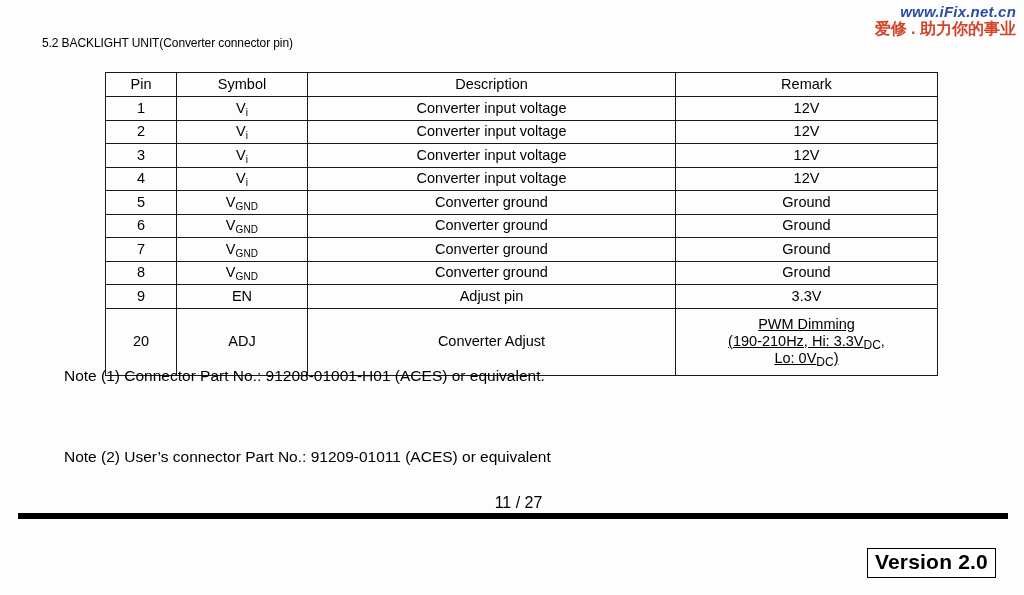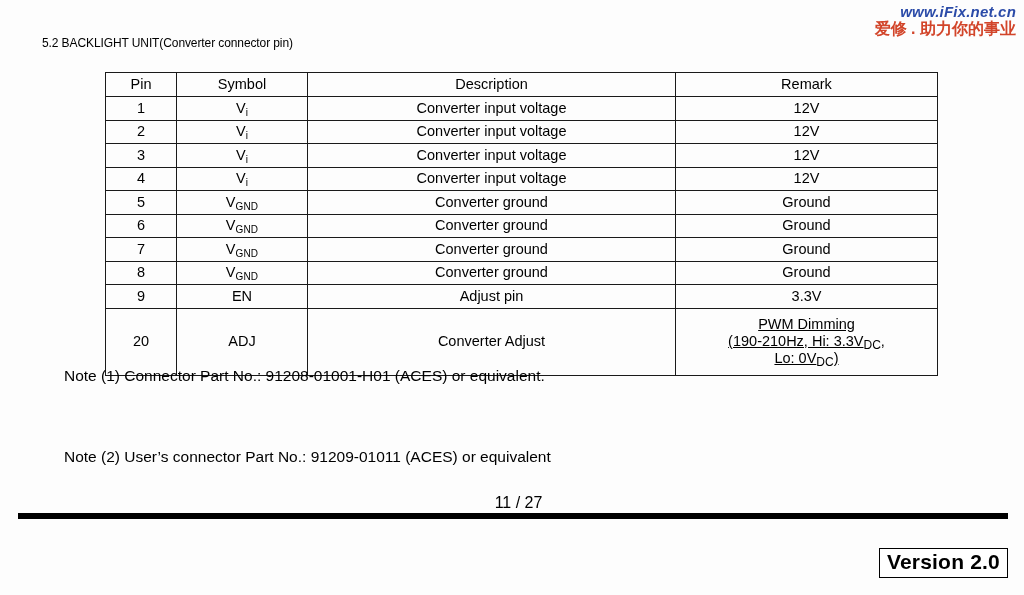--- a/index.html
+++ b/index.html
@@ -120,21 +120,21 @@
   .footer-rule {
     position: absolute;
     left: 18px;
     top: 513px;
     width: 990px;
     height: 6px;
     background: #000;
   }
   .version-box {
     position: absolute;
-    right: 16px;
+    right: 28px;
     top: 548px;
     border: 1.5px solid #000;
     padding: 1px 7px 3px 7px;
     font-size: 21px;
     font-weight: bold;
     letter-spacing: .2px;
     background: #fff;
   }
 </style>
 </head>

